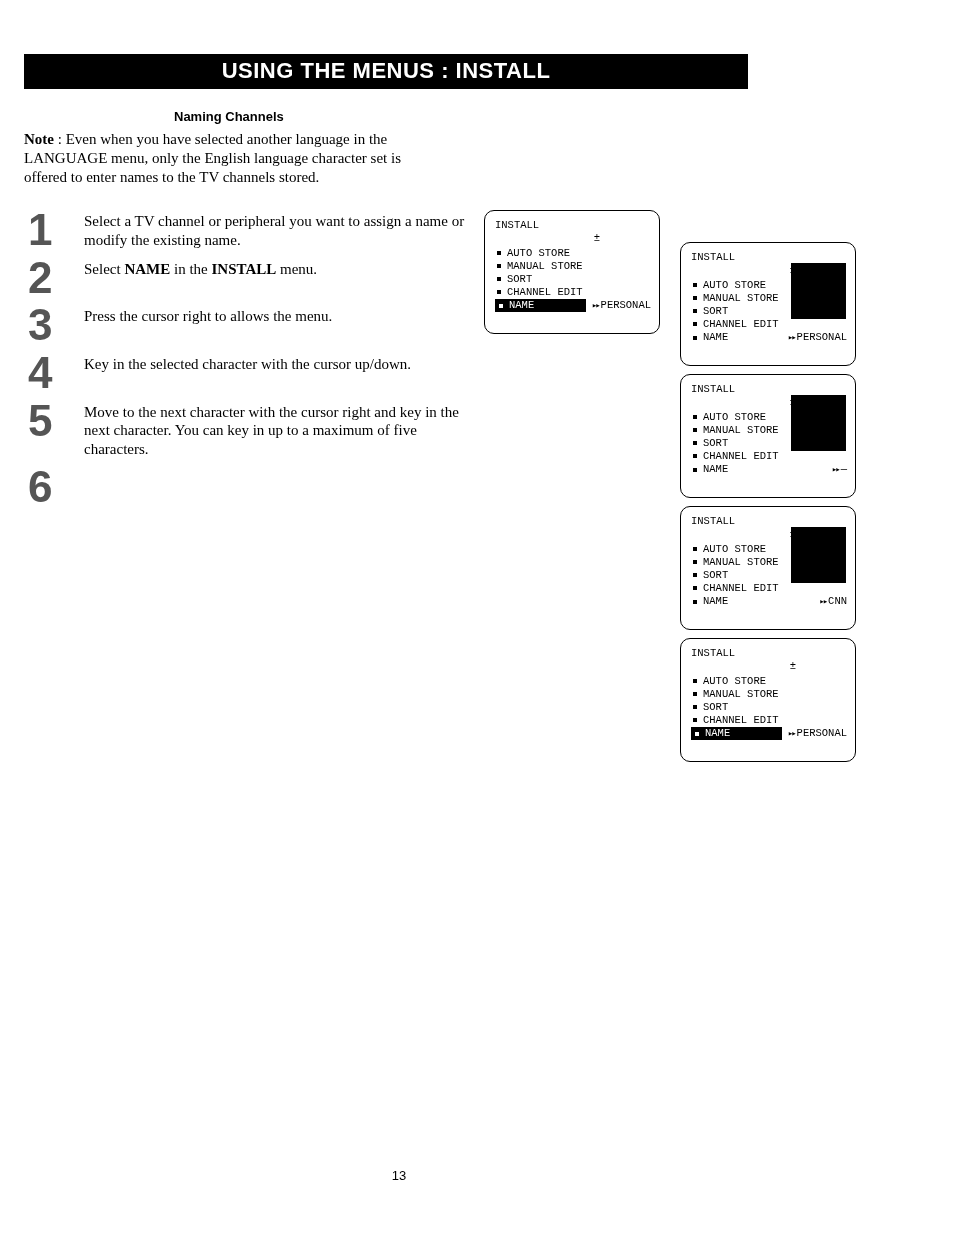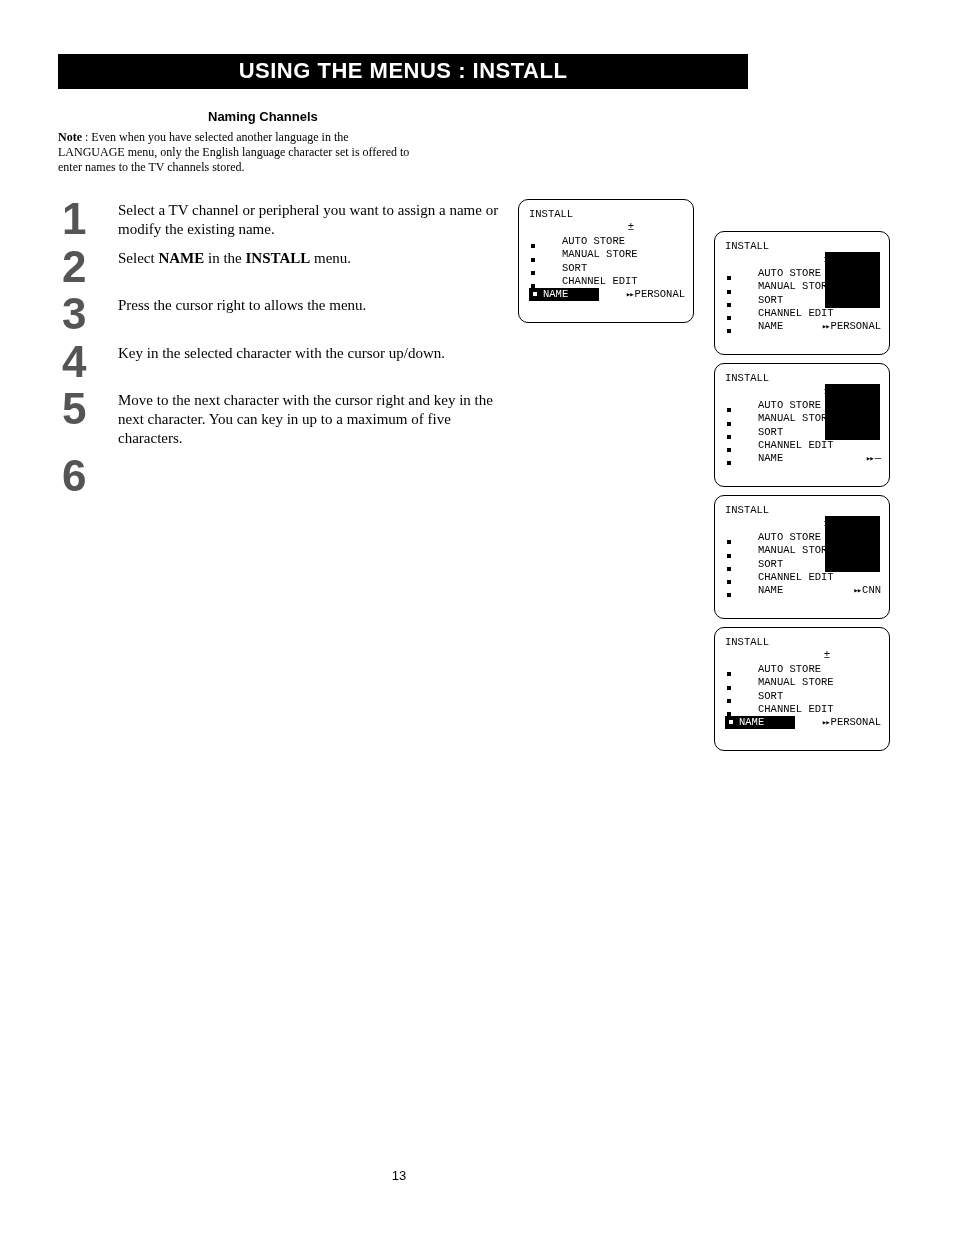--- a/index.html
+++ b/index.html
@@ -8,21 +8,21 @@
     padding: 0;
     background: #fff;
     font-family: "Times New Roman", Times, serif;
     color: #000;
   }
   .page {
     width: 806px;
     height: 1235px;
     position: relative;
     box-sizing: border-box;
-    padding: 54px 58px 0 58px;
+    padding: 54px 58px 0 24px;
   }
   .title-bar {
     background: #000;
     color: #fff;
     text-align: center;
     font-family: "Trebuchet MS", "Gill Sans", "Arial", sans-serif;
     font-weight: bold;
     font-size: 22px;
     letter-spacing: 0.5px;
     padding: 4px 0 5px 0;
@@ -33,21 +33,21 @@
     font-weight: bold;
     font-size: 13px;
     margin: 20px 0 6px 150px;
   }
   .intro {
     font-size: 15px;
     line-height: 1.25;
     margin: 0 330px 12px 0;
   }
   .note {
-    font-size: 12px;
+    font-size: 15px;
     line-height: 1.25;
     margin: 0 330px 24px 0;
   }
   .note .label { font-weight: bold; }
 
   .body-row {
     display: flex;
     align-items: flex-start;
   }
   .steps {
@@ -103,23 +103,22 @@
     margin-bottom: 1px;
     letter-spacing: -1px;
   }
   .osd ul {
     list-style: none;
     margin: 0;
     padding: 0;
   }
   .osd li {
     display: flex;
-    align-items: flex-end;
+    align-items: center;
     white-space: pre;
-    gap: 21px;
   }
   .osd li .bullet {
     display: inline-block;
     width: 4px; height: 4px;
     background: #000;
     margin: 0 6px 0 2px;
     flex: 0 0 auto;
   }
   .osd li .lbl { flex: 0 0 auto; }
   .osd li.sel .lbl-wrap {

